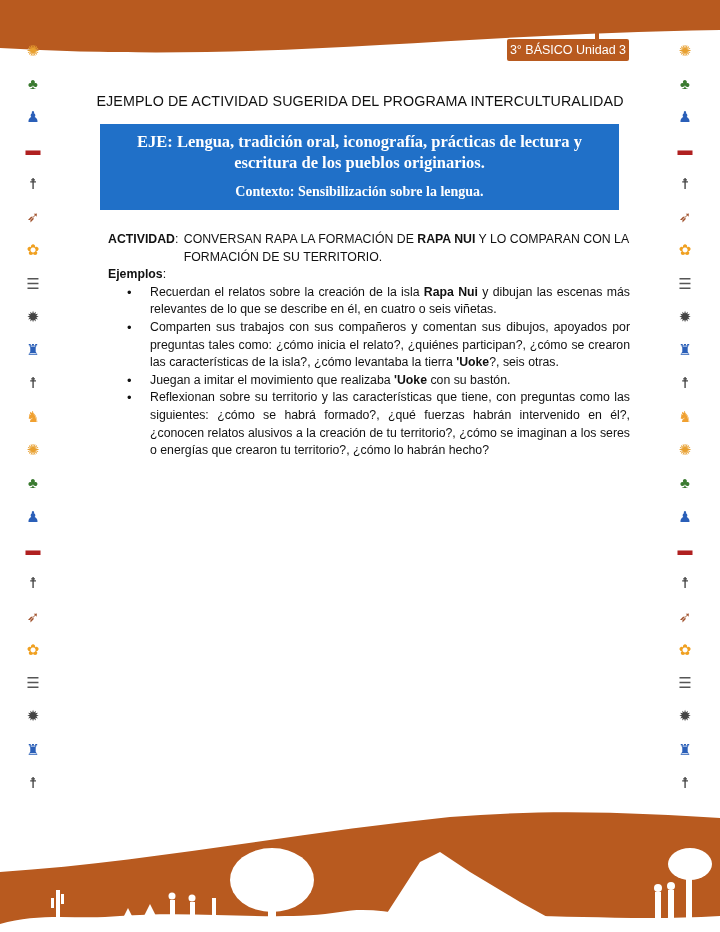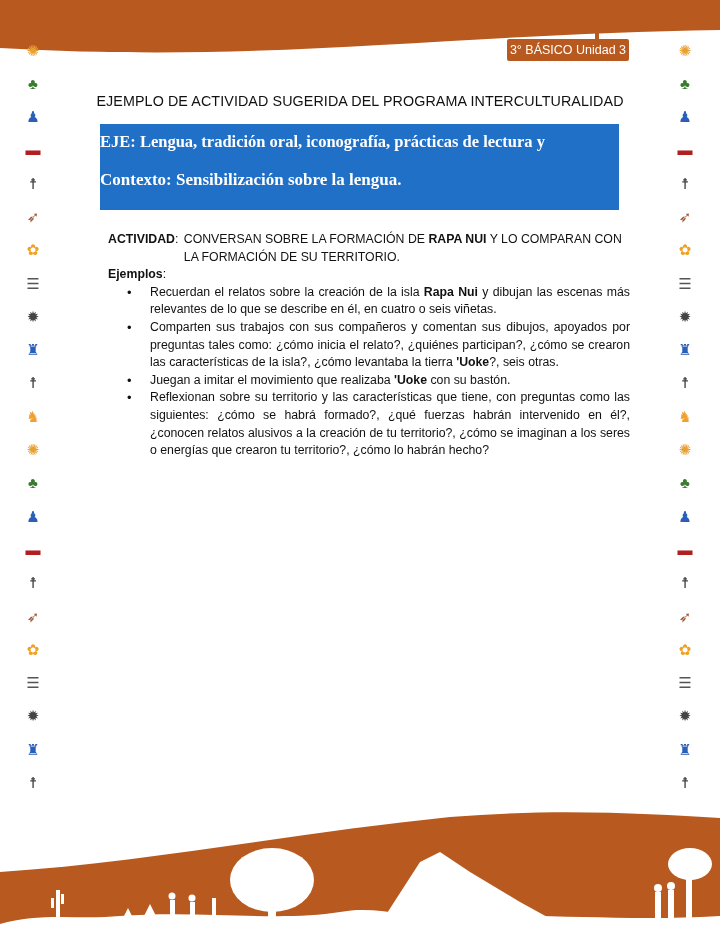--- a/index.html
+++ b/index.html
@@ -6,24 +6,24 @@
   body { width:720px; height:932px; position:relative; overflow:hidden; background:#ffffff; font-family:"Liberation Sans", sans-serif; color:#111; }
   .top-wave { position:absolute; left:0; top:0; width:720px; height:70px; }
   .bottom-scene { position:absolute; left:0; bottom:0; width:720px; height:120px; }
   .unit-badge { position:absolute; left:507px; top:39px; width:122px; height:22px; background:#b85a1f; color:#fff; font-size:12.5px; line-height:22px; text-align:center; border-radius:2px; }
   .badge-stem { position:absolute; left:595px; top:30px; width:4px; height:10px; background:#b85a1f; }
   .icon-col { position:absolute; top:38px; width:30px; }
   .icon-col.left { left:18px; }
   .icon-col.right { left:670px; }
   .icon { width:30px; height:24px; margin-bottom:9.3px; display:flex; align-items:center; justify-content:center; font-size:15px; line-height:1; }
   .doc-title { position:absolute; left:0; width:720px; top:93px; text-align:center; font-size:14.3px; letter-spacing:0.1px; color:#111; }
-  .eje-box { position:absolute; left:100px; top:124px; width:519px; height:86px; background:#2070c8; color:#fff; font-family:"Liberation Serif", serif; font-weight:bold; text-align:left; }
+  .eje-box { position:absolute; left:100px; top:124px; width:519px; height:86px; background:#2070c8; color:#fff; font-family:"Liberation Serif", serif; font-weight:bold; text-align:center; }
   .eje-line { font-size:16.5px; line-height:21px; }
   .eje-box .l1 { margin-top:7px; }
-  .eje-box .ctx { margin-top:17px; font-size:17px; }
+  .eje-box .ctx { margin-top:8px; font-size:14px; }
   .content { position:absolute; left:108px; top:231px; width:522px; font-size:12.3px; line-height:17.6px; }
   .activity { display:flex; }
   .activity-label { font-weight:bold; white-space:nowrap; }
   .activity-text { padding-left:2px; }
   .examples-label { font-weight:bold; }
   ul.examples { margin:0; padding:0; list-style:none; }
   ul.examples li { position:relative; padding-left:42px; text-align:justify; }
   ul.examples li::before { content:"•"; position:absolute; left:19px; top:0; font-size:13px; }
   b { font-weight:bold; }
 </style>
@@ -84,29 +84,30 @@
     <div class="icon" style="color: rgb(85, 85, 85);">☰</div>
     <div class="icon" style="color: rgb(68, 68, 68);">✹</div>
     <div class="icon" style="color: rgb(42, 95, 184);">♜</div>
     <div class="icon" style="color: rgb(68, 68, 68);">☨</div>
   </div>
 
 <div class="doc-title">EJEMPLO DE ACTIVIDAD SUGERIDA DEL PROGRAMA INTERCULTURALIDAD</div>
 
 <div class="eje-box">
   <div class="eje-line l1">EJE: Lengua, tradición oral, iconografía, prácticas de lectura y</div>
+  <div class="eje-line">escritura de los pueblos originarios.</div>
   <div class="eje-line ctx">Contexto: Sensibilización sobre la lengua.</div>
 </div>
 
 <div class="content">
   <div class="activity">
     <span class="activity-label">ACTIVIDAD</span>
       <span style="white-space:pre">: </span>
     <span class="activity-text">
-      <span>CONVERSAN SOBRE LA FORMACIÓN DE </span><b>RAPA NUI</b><span> Y LO COMPARAN CON LA FORMACIÓN DE SU TERRITORIO.</span>
+      <span>CONVERSAN RAPA LA FORMACIÓN DE </span><b>RAPA NUI</b><span> Y LO COMPARAN CON LA FORMACIÓN DE SU TERRITORIO.</span>
     </span>
   </div>
   <div class="examples-label"><span>Ejemplos</span><span style="font-weight:normal">:</span></div>
   <ul class="examples">
     <li><span>Recuerdan el relatos sobre la creación de la isla </span><b>Rapa Nui</b><span> y dibujan las escenas más relevantes de lo que se describe en él, en cuatro o seis viñetas.</span></li>
     <li><span>Comparten sus trabajos con sus compañeros y comentan sus dibujos, apoyados por preguntas tales como: ¿cómo inicia el relato?, ¿quiénes participan?, ¿cómo se crearon las características de la isla?, ¿cómo levantaba la tierra </span><b>'Uoke</b><span>?, seis otras.</span></li>
     <li><span>Juegan a imitar el movimiento que realizaba </span><b>'Uoke</b><span> con su bastón.</span></li>
     <li><span>Reflexionan sobre su territorio y las características que tiene, con preguntas como las siguientes: ¿cómo se habrá formado?, ¿qué fuerzas habrán intervenido en él?, ¿conocen relatos alusivos a la creación de tu territorio?, ¿cómo se imaginan a los seres o energías que crearon tu territorio?, ¿cómo lo habrán hecho?</span></li>
   </ul>
 </div>

